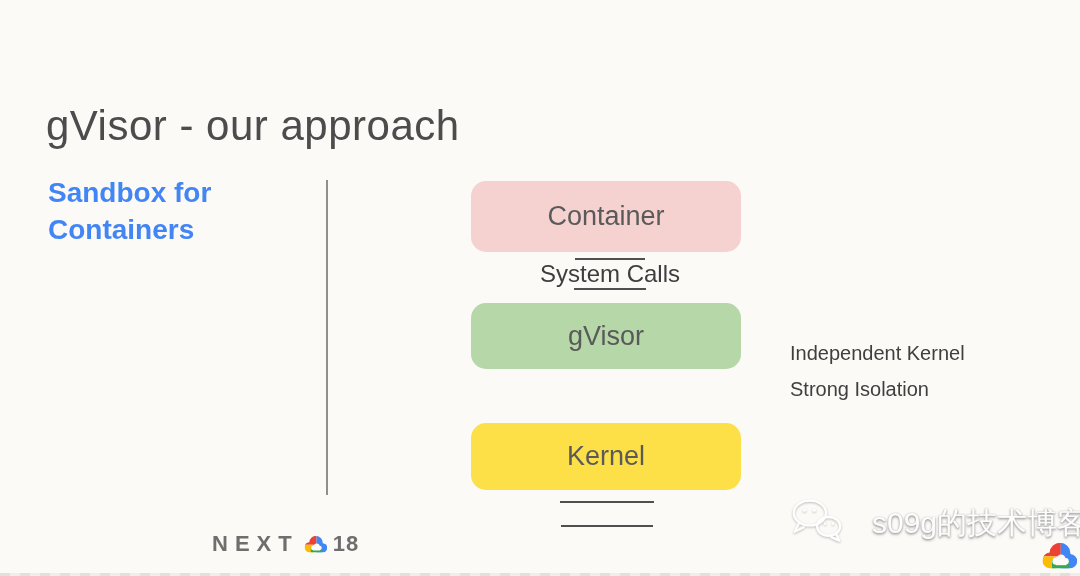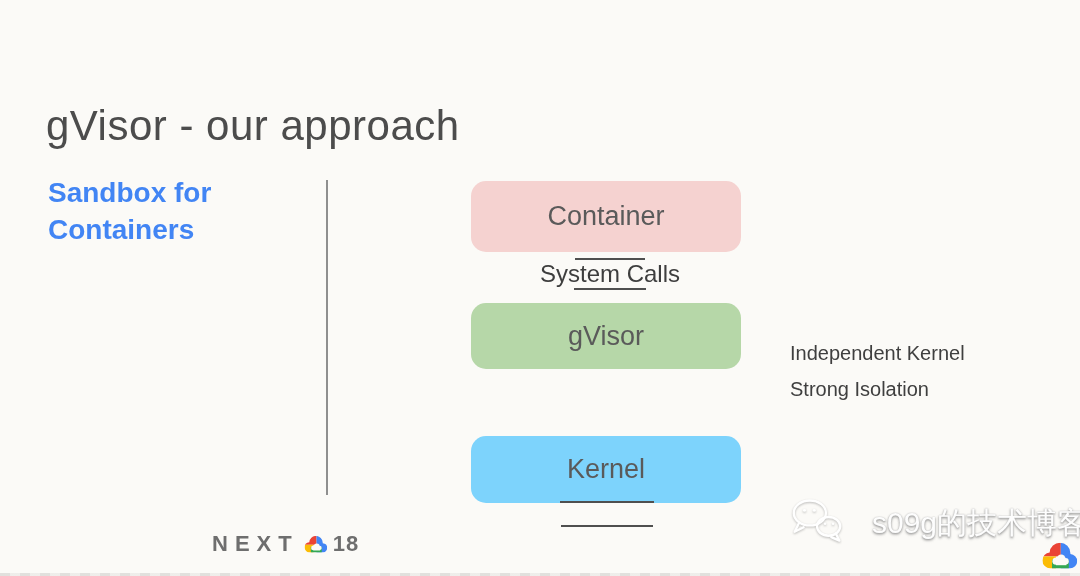--- a/index.html
+++ b/index.html
@@ -122,21 +122,21 @@
     <span class="dash dash-l"></span>
     <span class="conn-label">System Calls</span>
     <span class="dash dash-r"></span>
   </div>
 
   <div class="layer-box box-gvisor" style="background: rgb(182, 215, 168);">
     <span>gVisor</span>
   </div>
 
 
-  <div class="layer-box box-kernel" style="background: #7dd3fc; margin-top: 13px;">
+  <div class="layer-box box-kernel" style="background: #fde047;">
     <span>Kernel</span>
   </div>
 
   <div class="conn-row conn-3">
     <span class="dash dash-l"></span>
     <span class="dash dash-r"></span>
   </div>
 
   <div class="annotation ann-1">Independent Kernel</div>
   <div class="annotation ann-2">Strong Isolation</div>

